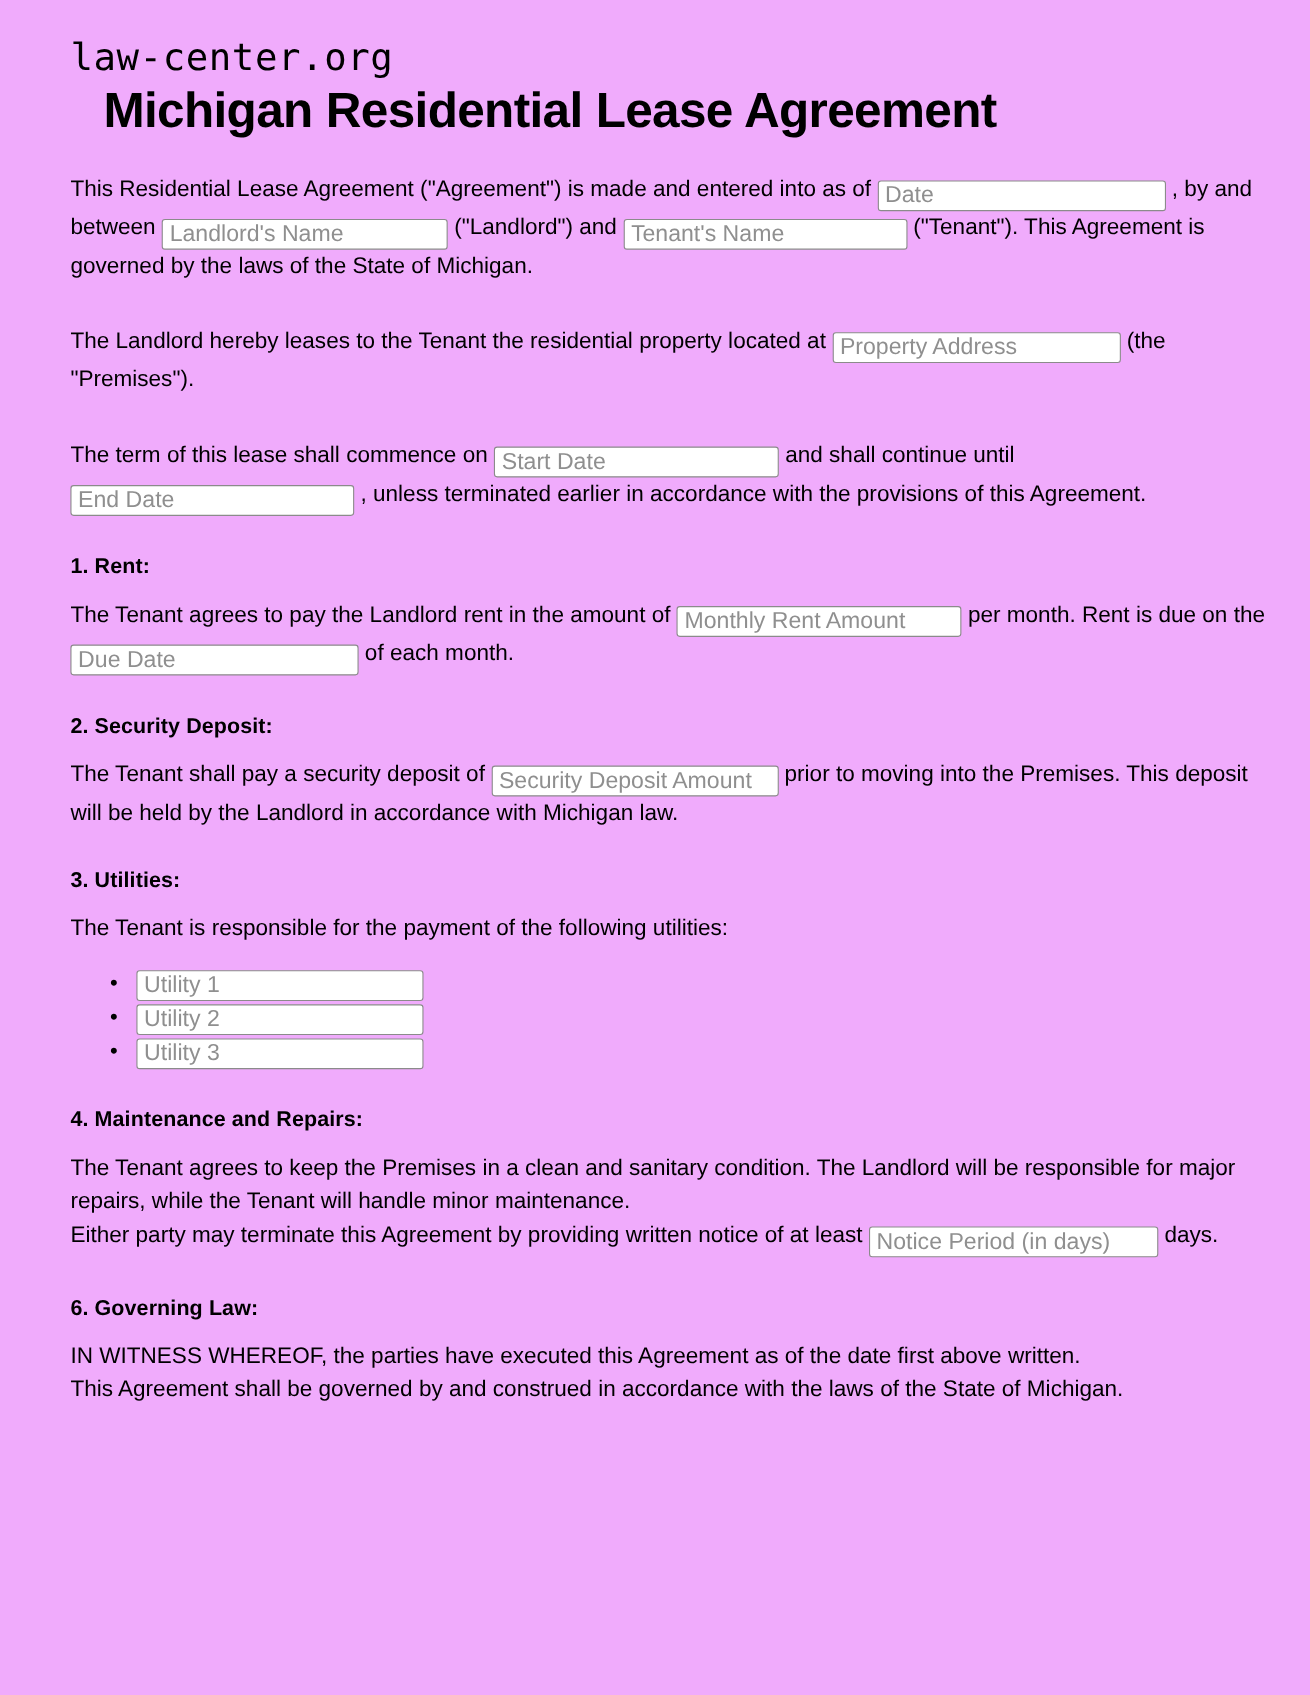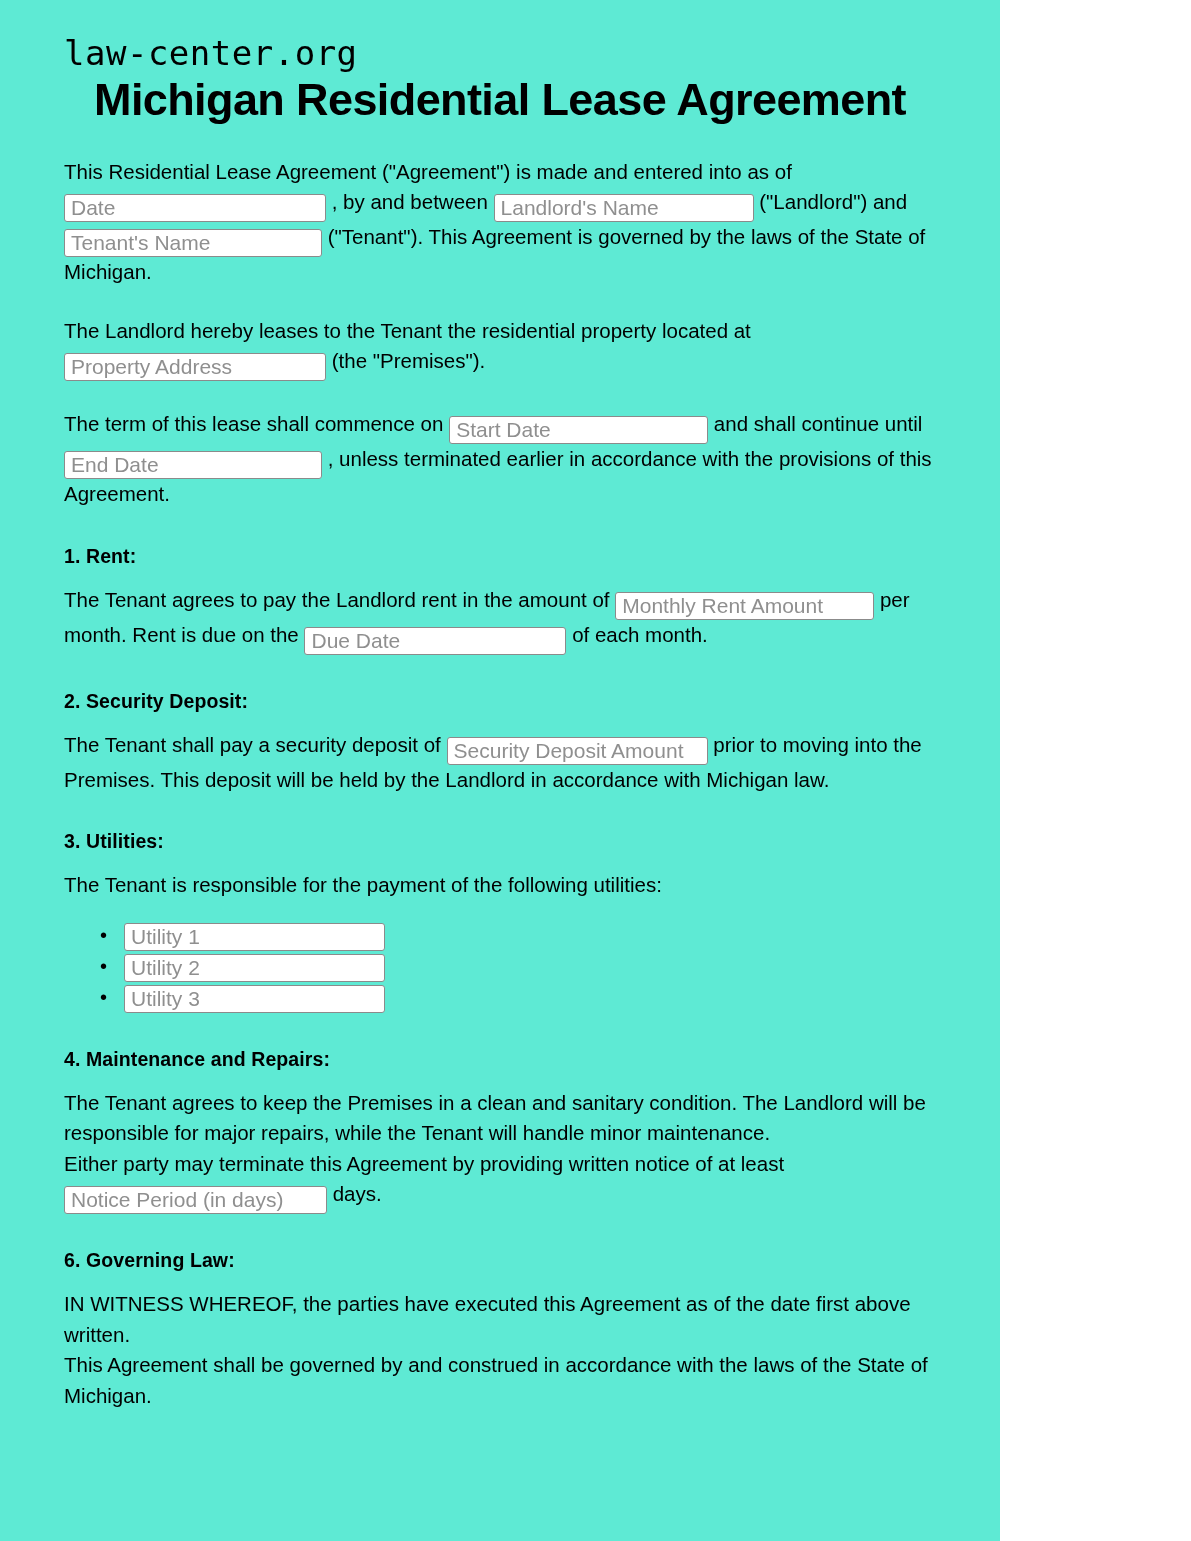--- a/index.html
+++ b/index.html
@@ -8,25 +8,25 @@
     background: #ffffff;
   }
   body {
     width: 1191px;
     min-height: 1541px;
     font-family: "Liberation Sans", sans-serif;
     color: #000000;
     -webkit-font-smoothing: antialiased;
   }
   .page {
-    width: 1000px;
+    width: 1191px;
     min-height: 1541px;
     box-sizing: border-box;
     padding: 34px 33px 40px 64px;
-    background: #5eead4;
+    background: #f0abfc;
   }
 
   
   .site-name {
     font-family: "DejaVu Sans Mono", "Liberation Mono", monospace;
     font-size: 34px;
     line-height: 1.12;
     letter-spacing: 0.5px;
     color: #000;
     margin: 0 0 2px 0;
@@ -44,21 +44,21 @@
 
   
   .para {
     font-size: 20.5px;
     line-height: 30.5px;
     margin: 0;
     color: #000;
     text-align: left;
   }
   .block {
-    margin-top: 28px;
+    margin-top: 38px;
   }
   .block-first {
     margin-top: 31px;
   }
   h2.section {
     font-size: 19.5px;
     font-weight: bold;
     line-height: 26px;
     margin: 33px 0 0 0;
     letter-spacing: 0.1px;

